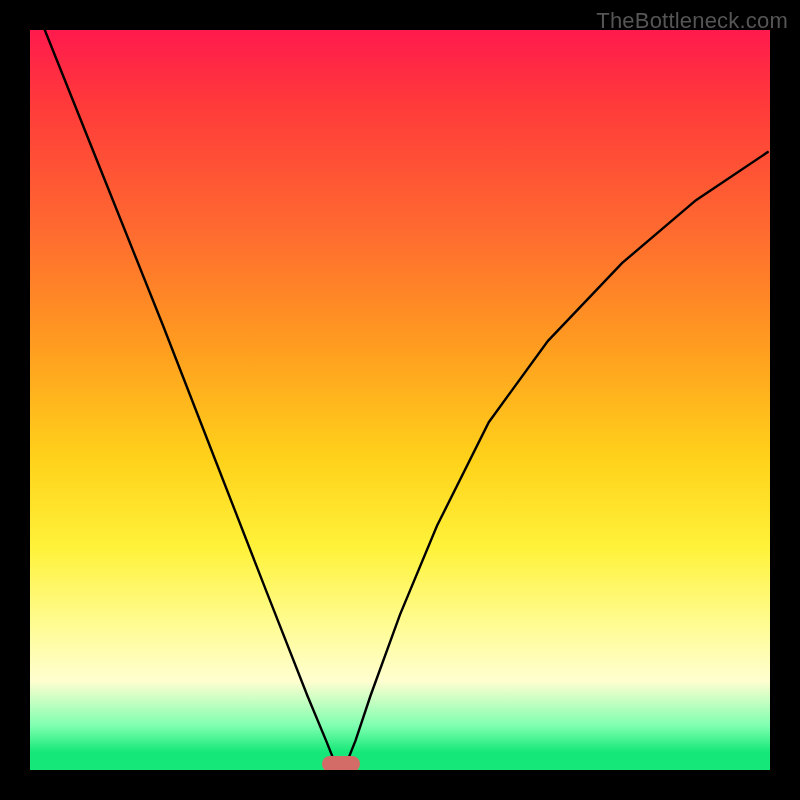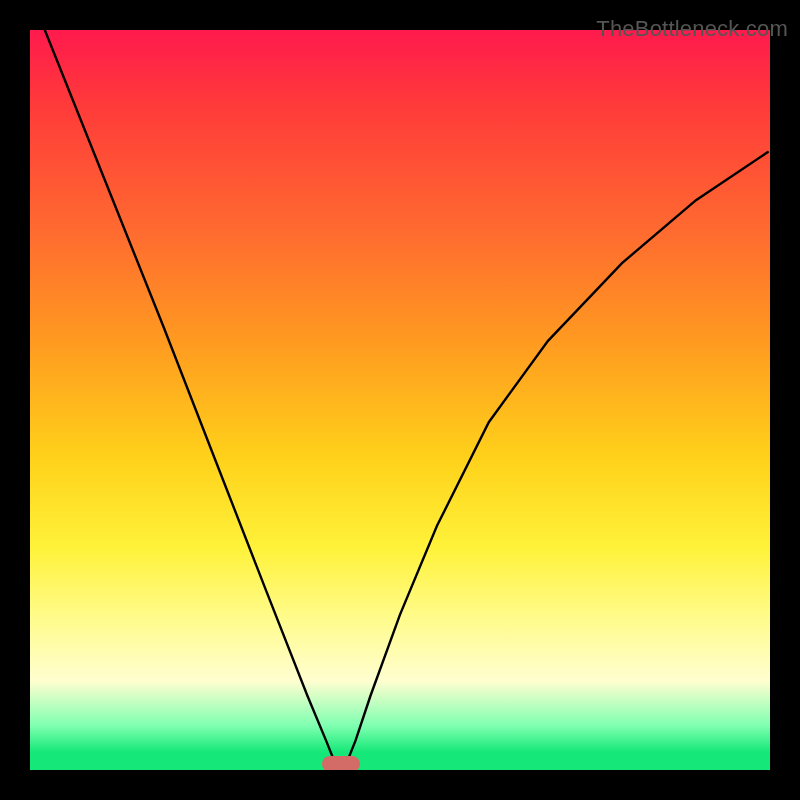--- a/index.html
+++ b/index.html
@@ -11,21 +11,21 @@
     font-family: Arial, Helvetica, sans-serif;
   }
   .frame {
     width: 800px;
     height: 800px;
     background: #000;
     position: relative;
   }
   .watermark {
     position: absolute;
-    top: 16px;
+    top: 8px;
     right: 12px;
     color: #555;
     font-size: 22px;
     font-weight: 500;
     letter-spacing: 0.2px;
     z-index: 5;
   }
   .plot {
     position: absolute;
     left: 30px;

